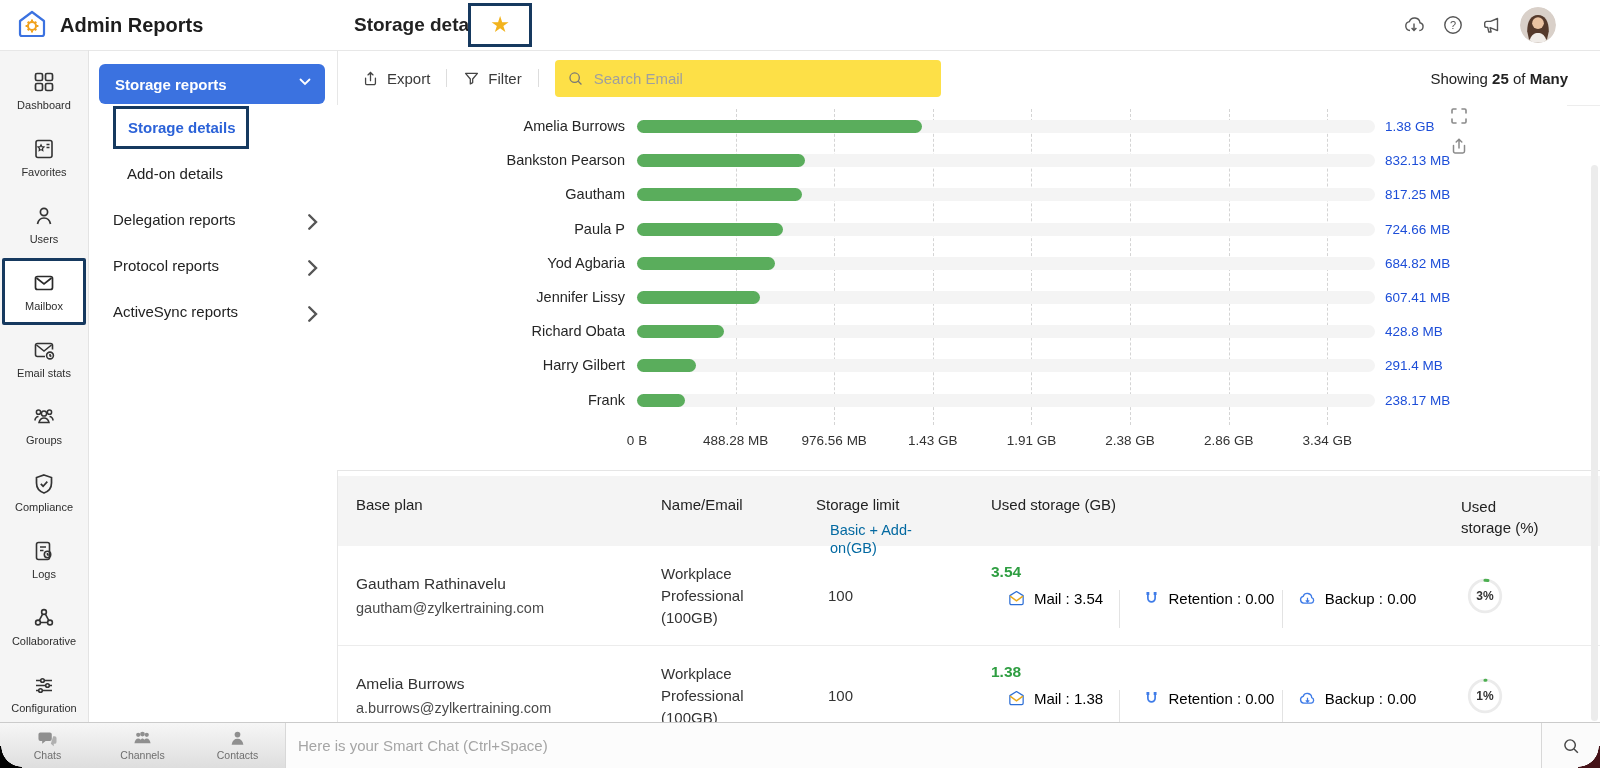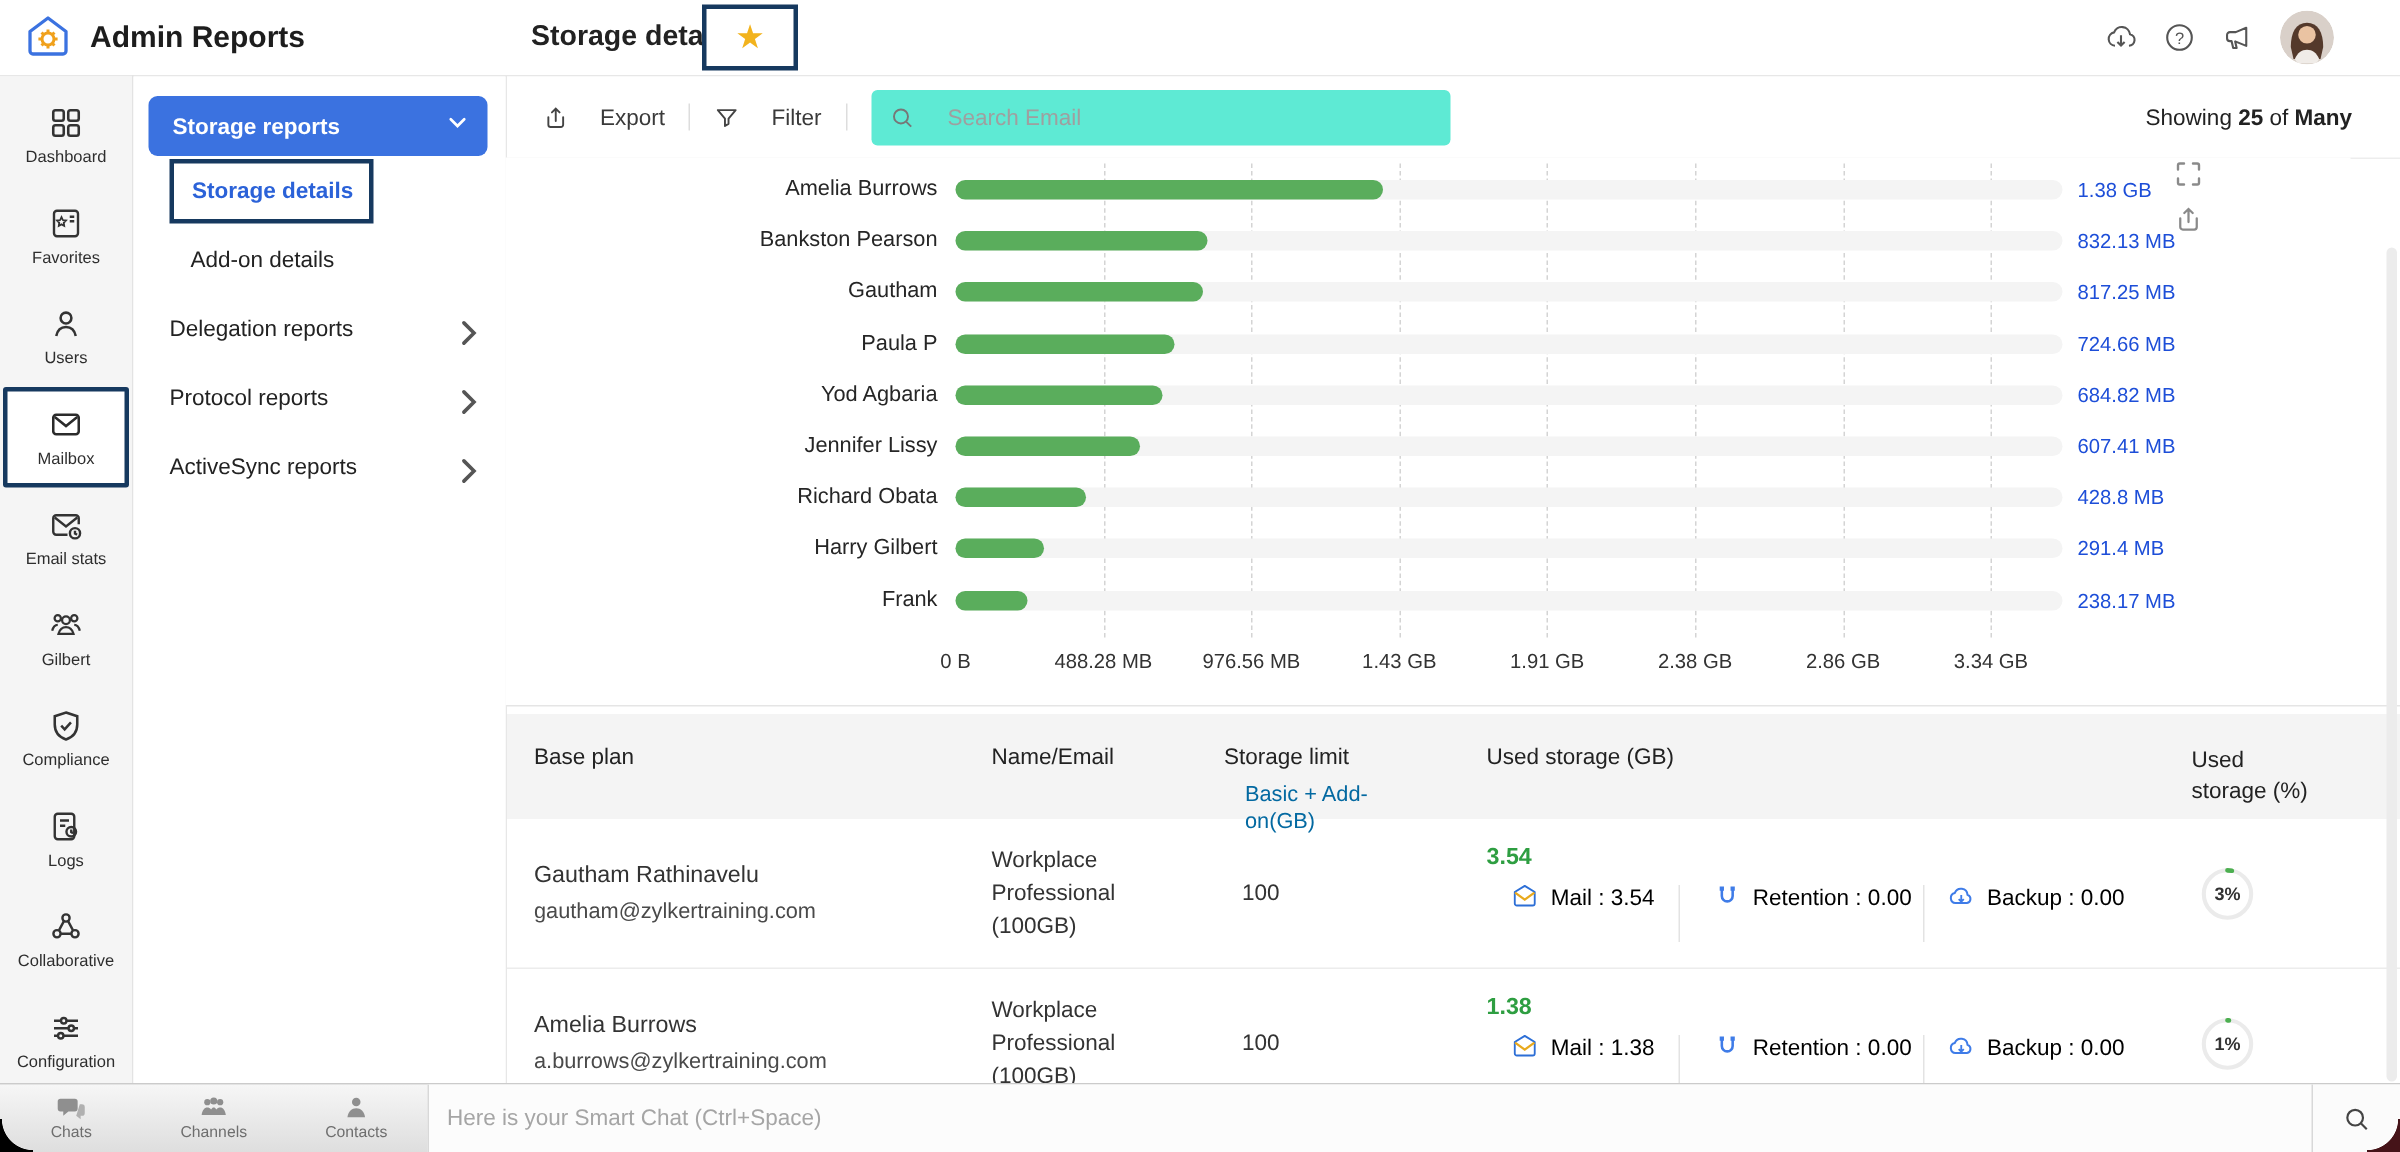--- a/index.html
+++ b/index.html
@@ -40,24 +40,24 @@
               padding:0 18px 0 24px; font-size:15px; color:#222; cursor:pointer; }
   .sm-group.active { background:#3b72e0; color:#fff; border-radius:6px; margin:0 12px 2px 10px; padding:0 14px 0 16px; font-weight:600; }
   .sm-group:not(.active) { margin-top:6px; }
   .chev { width:12px; height:12px; }
   .sm-child { font-size:15px; color:#222; padding-left:38px; height:40px; display:flex; align-items:center; cursor:pointer; }
   .sm-child.annotated { border:3.5px solid #16395f; margin:2px 0 4px 24px; width:136px; height:43px;
                         padding-left:12px; color:#2b62d8; font-weight:700; }
 
   
   .toolbar { position:absolute; left:338px; top:51px; width:1262px; height:54px; background:#fff; display:flex; align-items:center; }
-  .tool-btn { display:flex; align-items:center; gap:21px; font-size:15px; color:#3a3a3a; cursor:pointer; }
+  .tool-btn { display:flex; align-items:center; gap:8px; font-size:15px; color:#3a3a3a; cursor:pointer; }
   .tool-btn.export { margin-left:24px; }
   .tool-sep { width:1px; height:18px; background:#ddd; margin:0 16px; }
-  .searchbox { width:386px; height:37px; background:#5eead4; border-radius:4px; display:flex; align-items:center; padding:0 12px;gap:12px; }
+  .searchbox { width:386px; height:37px; background:#fde047; border-radius:4px; display:flex; align-items:center; padding:0 12px; }
   .searchbox input { flex:1; border:none; outline:none; background:transparent; font-size:15px; color:#333; margin-left:10px; font-family:"Liberation Sans",sans-serif; }
   .searchbox input::placeholder { color:#9f9f9f; }
   .showing { position:absolute; right:32px; font-size:15px; color:#222; }
   .showing b { font-weight:700; }
 
   
   .chart { position:absolute; left:337px; top:105px; width:1230px; height:365px; background:#fff; }
   .crow { position:absolute; left:0; height:16px; width:100%; }
   .clabel { position:absolute; left:0; top:0; width:288px; text-align:right; font-size:14.5px; color:#262626; }
   .ctrack { position:absolute; left:300px; top:2px; width:738px; height:13px; background:#f4f4f4; border-radius:7px; }
@@ -230,21 +230,21 @@
       <span class="sicon">
         <svg viewBox="0 0 24 24">
           <g fill="none" stroke="#333" stroke-width="1.5">
             <circle cx="12" cy="8.5" r="2.6"></circle>
             <circle cx="6.5" cy="7.2" r="2.1"></circle>
             <circle cx="17.5" cy="7.2" r="2.1"></circle>
             <path d="M2.8 15.5c.6-2.6 2-4 3.7-4M21.2 15.5c-.6-2.6-2-4-3.7-4M7 17.5c.8-3 2.8-4.5 5-4.5s4.2 1.5 5 4.5z"></path>
           </g>
         </svg>
       </span>
-      <div class="slabel">Gilbert</div>
+      <div class="slabel">Groups</div>
     </div>
     <div class="icon-item">
       <span class="sicon">
         <svg viewBox="0 0 24 24">
           <g fill="none" stroke="#333" stroke-width="1.7">
             <path d="M12 3l7.5 2.5v5.5c0 5-3.2 8.5-7.5 10-4.3-1.5-7.5-5-7.5-10V5.5z"></path>
             <path d="M8.8 11.8l2.3 2.4 4.2-4.6"></path>
           </g>
         </svg>
       </span>

